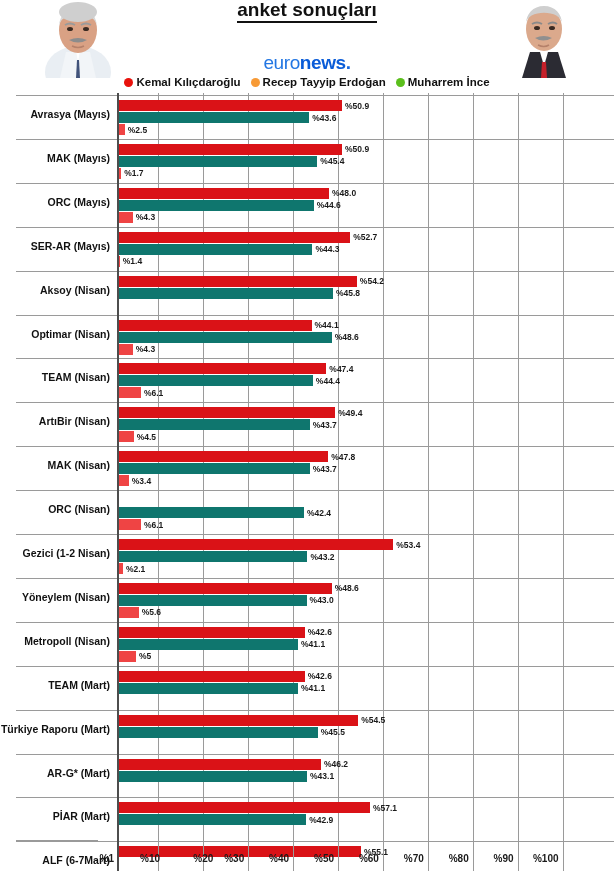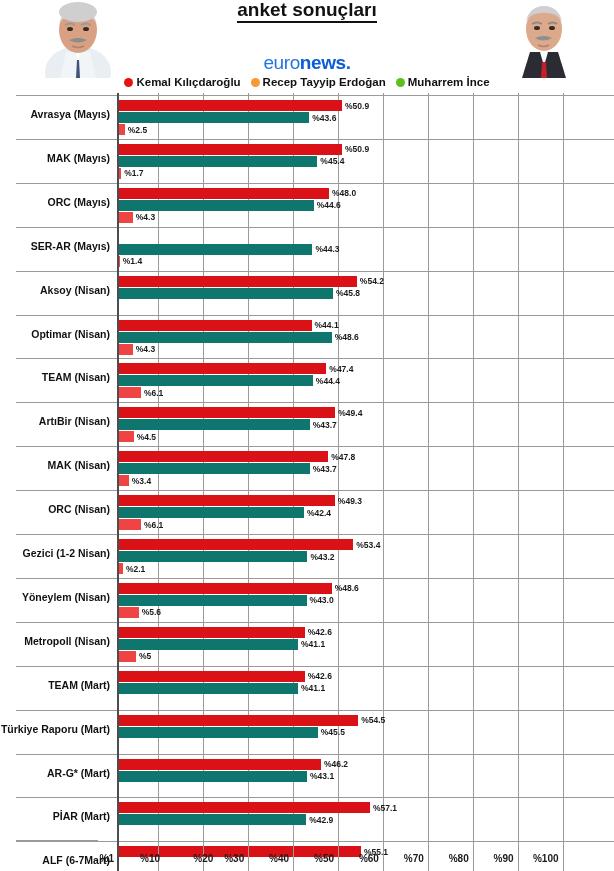--- a/index.html
+++ b/index.html
@@ -282,20 +282,23 @@
           <div class="bar b1" style="width: 195.764px;">
             <span class="barval">%44.6</span>
           </div>
           <div class="bar b2" style="width: 14.817px;">
             <span class="barval">%4.3</span>
           </div>
         </div>
         <div class="row" style="top: 133.7px;">
           <div class="row-sep"></div>
           <div class="rowlabel">SER-AR (Mayıs)</div>
+          <div class="bar b0" style="width: 232.133px;">
+            <span class="barval">%52.7</span>
+          </div>
           <div class="bar b1" style="width: 194.417px;">
             <span class="barval">%44.3</span>
           </div>
           <div class="bar b2" style="width: 1.796px;">
             <span class="barval">%1.4</span>
           </div>
         </div>
         <div class="row" style="top: 177.6px;">
           <div class="row-sep"></div>
           <div class="rowlabel">Aksoy (Nisan)</div>
@@ -354,34 +357,31 @@
           <div class="bar b1" style="width: 191.723px;">
             <span class="barval">%43.7</span>
           </div>
           <div class="bar b2" style="width: 10.776px;">
             <span class="barval">%3.4</span>
           </div>
         </div>
         <div class="row" style="top: 397.1px;">
           <div class="row-sep"></div>
           <div class="rowlabel">ORC (Nisan)</div>
-          <div class="bar b0" style="width: 216.867px;">
-            <span class="barval">%49.3</span>
-          </div>
           <div class="bar b1" style="width: 185.886px;">
             <span class="barval">%42.4</span>
           </div>
           <div class="bar b2" style="width: 22.899px;">
             <span class="barval">%6.1</span>
           </div>
         </div>
         <div class="row" style="top: 441px;">
           <div class="row-sep"></div>
           <div class="rowlabel">Gezici (1-2 Nisan)</div>
-          <div class="bar b0" style="width: 235.276px;">
+          <div class="bar b0" style="width: 235.276px; padding-left: 40px;">
             <span class="barval">%53.4</span>
           </div>
           <div class="bar b1" style="width: 189.478px;">
             <span class="barval">%43.2</span>
           </div>
           <div class="bar b2" style="width: 4.939px;">
             <span class="barval">%2.1</span>
           </div>
         </div>
         <div class="row" style="top: 484.9px;">

